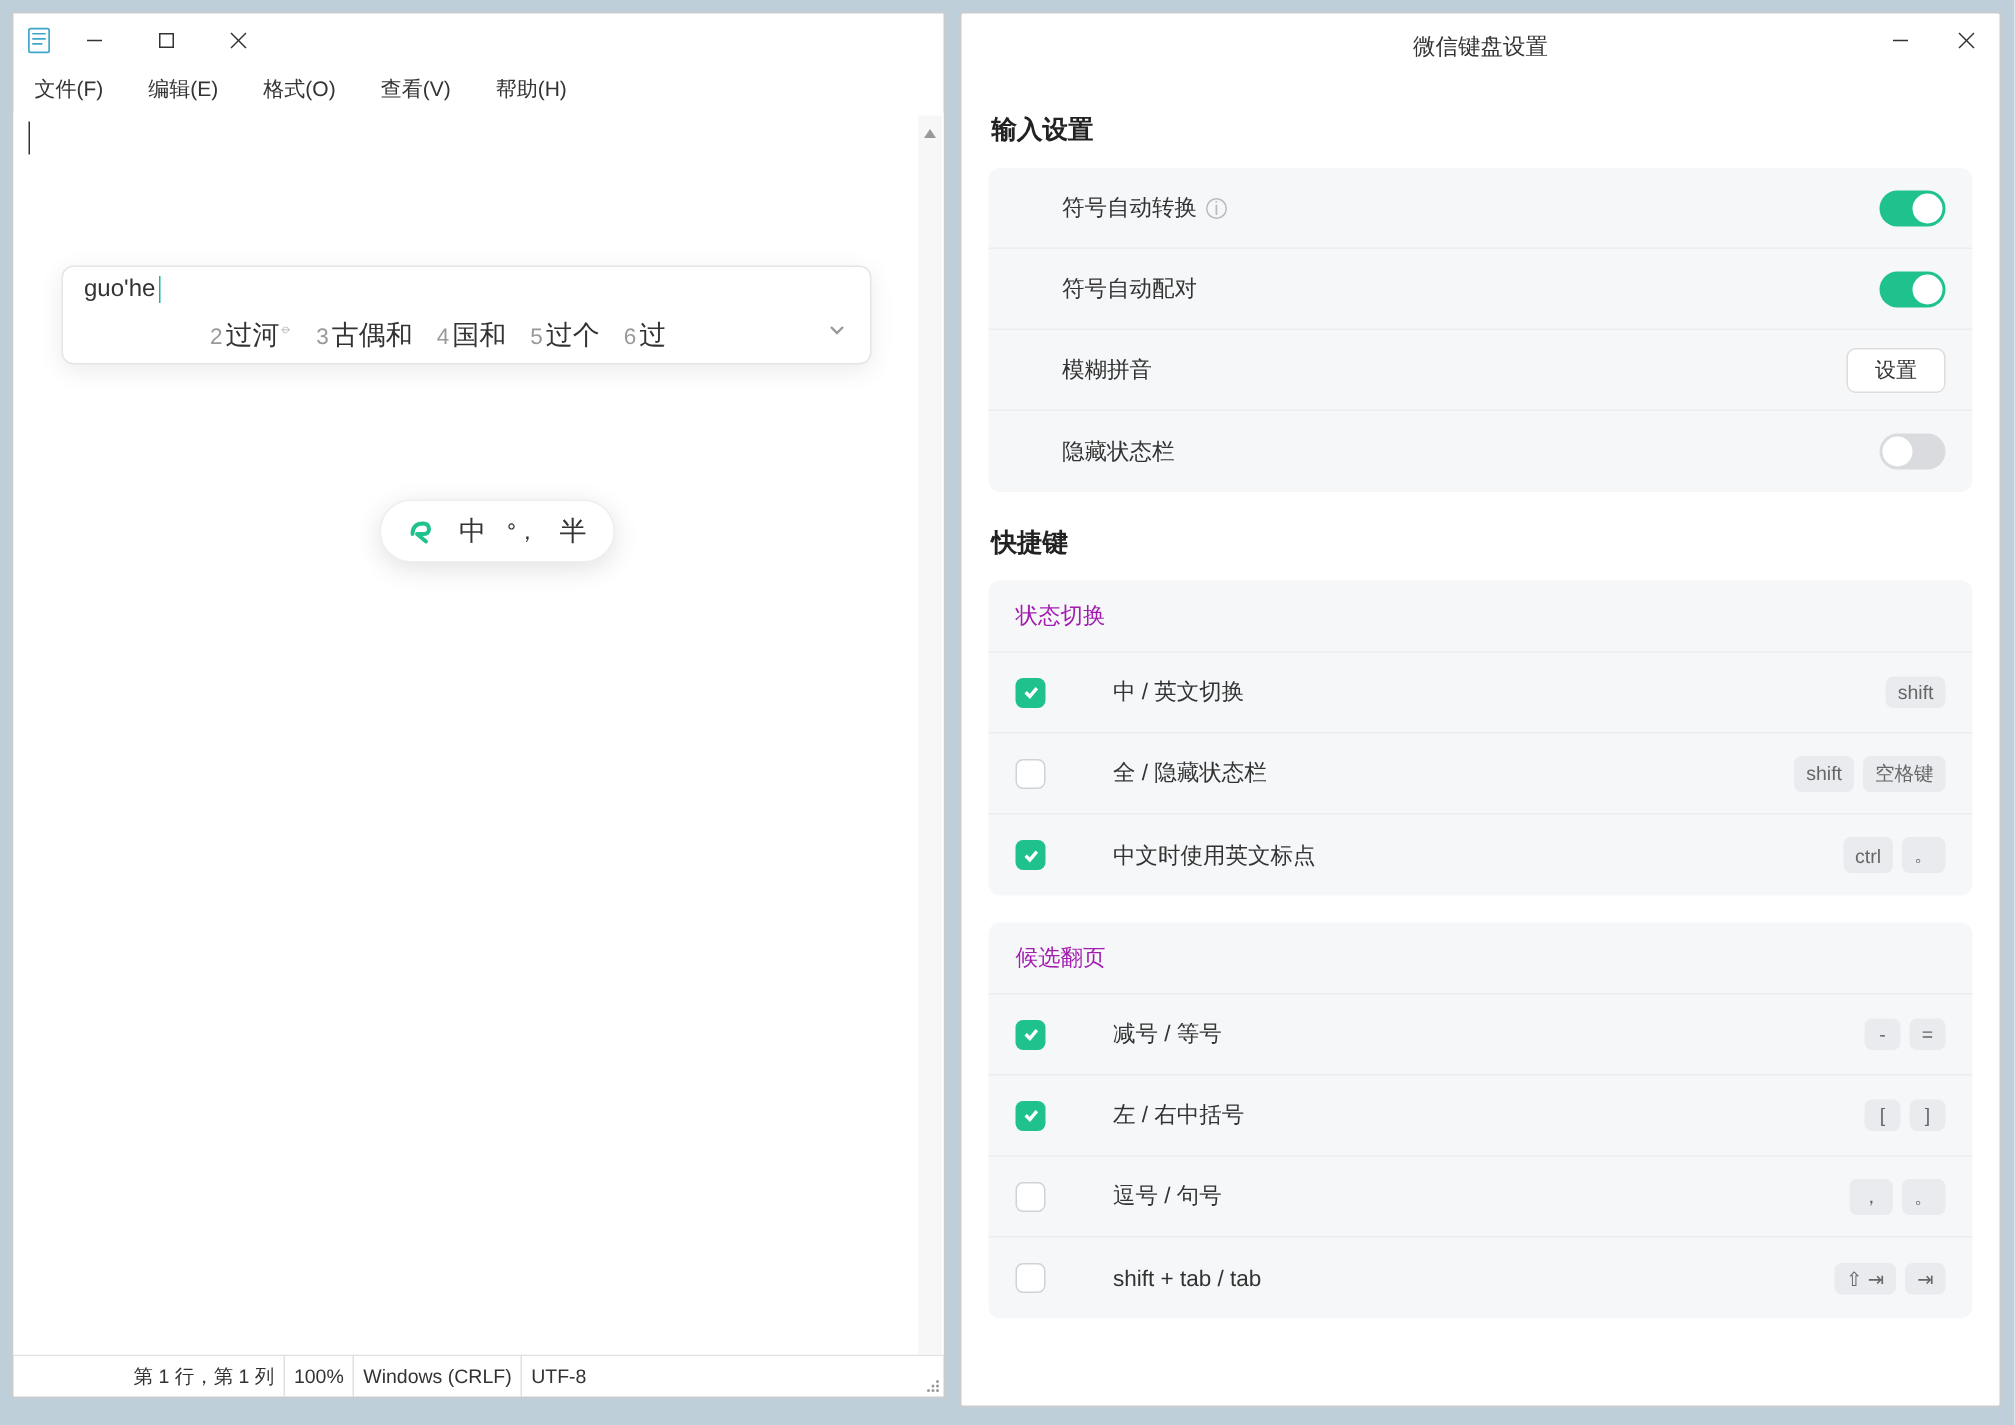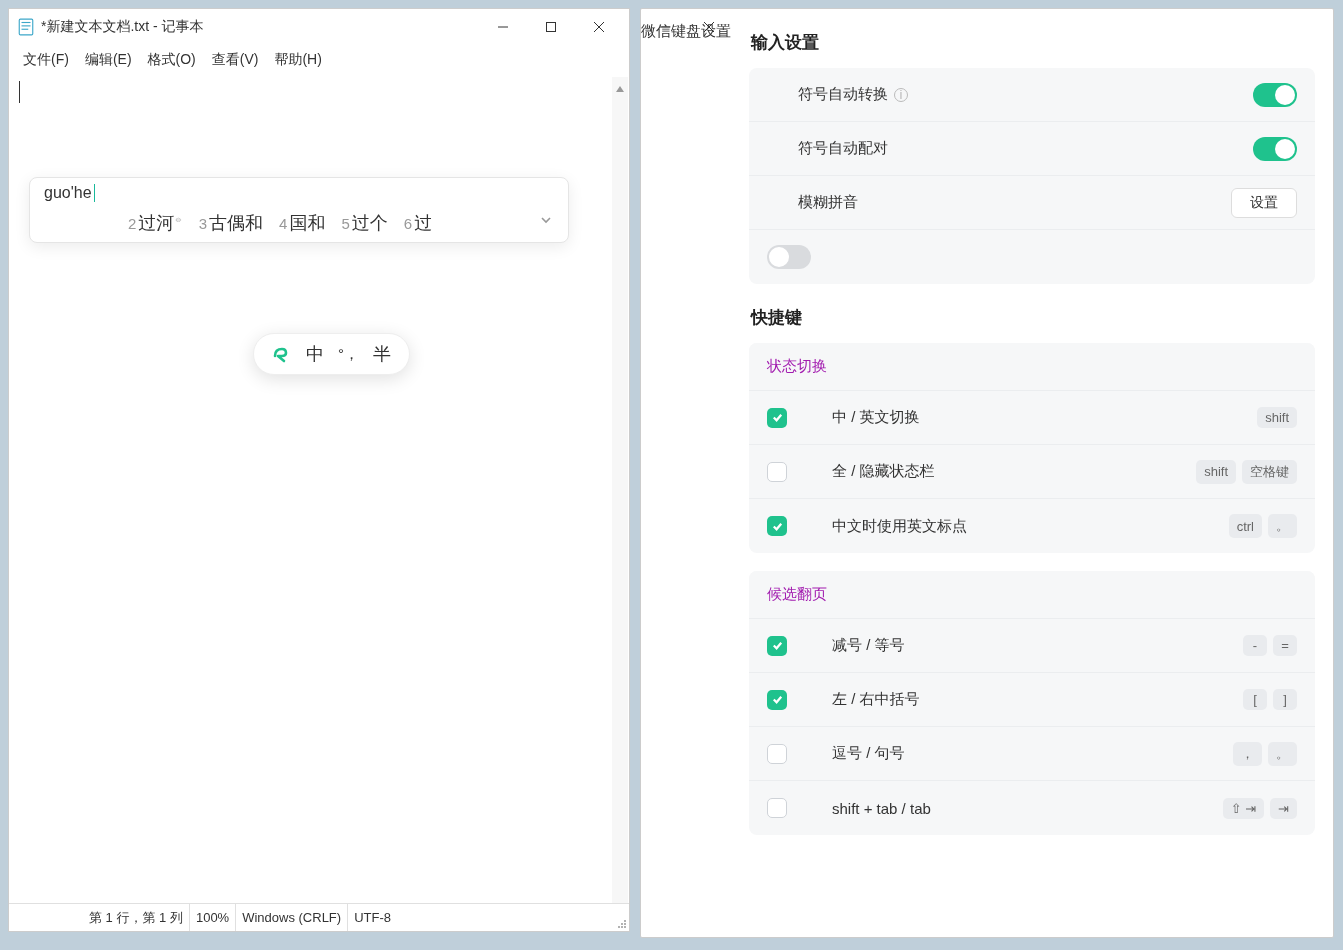--- a/index.html
+++ b/index.html
@@ -7,51 +7,51 @@
 
 
 .notepad-window { position: absolute; left: 8px; top: 8px; width: 622px; height: 924px; background: #fff; border: 1px solid #ccc; display: flex; flex-direction: column; }
 .titlebar { height: 36px; display: flex; align-items: center; padding: 0 8px; font-size: 14px; color: #333; }
 .titlebar-icon { width: 18px; height: 18px; margin-right: 6px; display: inline-flex; align-items: center; justify-content: center; }
 .title-text { flex: 1; }
 .win-controls { display: flex; gap: 4px; }
 .win-btn { width: 44px; height: 30px; display: flex; align-items: center; justify-content: center; cursor: pointer; color: #222; font-size: 14px; }
 .win-btn svg { width: 12px; height: 12px; }
 
-.menubar { height: 30px; display: flex; align-items: center; padding: 0 8px; font-size: 14px; color: #333; gap: 4px; }
+.menubar { height: 30px; display: flex; align-items: center; padding: 0 8px; font-size: 14px; color: #333; gap: 18px; }
 .menu-item { padding: 4px 6px; cursor: pointer; }
 
 .editor-area { flex: 1; position: relative; background: #fff; padding: 6px; }
 .text-cursor { position: absolute; left: 10px; top: 6px; width: 1px; height: 22px; background: #333; }
 
 .statusbar { height: 28px; border-top: 1px solid #e0e0e0; display: flex; align-items: center; font-size: 13px; color: #333; }
 .status-cell { padding: 0 6px; border-left: 1px solid #e0e0e0; height: 100%; display: flex; align-items: center; }
 .status-cell:first-child { border-left: none; padding-left: 80px; }
 
 .scrollbar { position: absolute; right: 1px; top: 68px; bottom: 28px; width: 16px; background: #f7f7f7; }
 .scroll-thumb { position: absolute; top: 0; width: 14px; height: 24px; left: 1px; }
 .scroll-thumb svg { width: 100%; height: 100%; }
 .scroll-grip { position: absolute; right: 1px; bottom: 1px; width: 14px; height: 14px; }
 
 
-.ime-popup { position: absolute; left: 20px; top: 102px; width: 540px; height: 66px; background: #fff; border: 1px solid #e5e5e5; border-radius: 8px; box-shadow: 0 4px 16px rgba(0,0,0,0.08); display: flex; flex-direction: column; padding: 6px 10px 0 10px; }
+.ime-popup { position: absolute; left: 32px; top: 102px; width: 540px; height: 66px; background: #fff; border: 1px solid #e5e5e5; border-radius: 8px; box-shadow: 0 4px 16px rgba(0,0,0,0.08); display: flex; flex-direction: column; padding: 6px 10px 0 10px; }
 .ime-input { font-size: 16px; color: #333; padding-left: 4px; display: flex; align-items: center; }
 .ime-input .caret { display: inline-block; width: 1px; height: 18px; background: #19b89a; margin-left: 2px; vertical-align: middle; }
 .ime-candidates { display: flex; align-items: center; gap: 16px; font-size: 18px; color: #333; margin-top: 4px; padding-left: 88px; }
 .cand .idx { color: #999; font-size: 15px; margin-right: 2px; }
 .cand .sup { font-size: 10px; color: #aaa; vertical-align: super; }
 .ime-expand { margin-left: auto; color: #999; cursor: pointer; padding: 6px 4px; }
 
 
 .ime-toolbar { position: absolute; left: 244px; top: 258px; background: #fff; border: 1px solid #eee; border-radius: 24px; box-shadow: 0 4px 18px rgba(0,0,0,0.12); display: flex; align-items: center; gap: 14px; padding: 8px 18px; font-size: 18px; color: #333; }
 .ime-tool { cursor: pointer; display: flex; align-items: center; }
 .ime-logo { color: #1fbf9c; font-weight: bold; font-size: 20px; }
 
 
-.settings-window { position: absolute; left: 640px; top: 8px; width: 694px; height: 930px; background: #fff; border: 1px solid #ccc; border-radius: 2px; display: flex; }
+.settings-window { position: absolute; left: 640px; top: 8px; width: 694px; height: 930px; background: #fff; border: 1px solid #ccc; border-radius: 2px; display: flex; flex-direction: column; }
 .settings-titlebar { height: 44px; display: flex; align-items: center; justify-content: center; position: relative; font-size: 15px; color: #333; font-weight: 500; }
 .settings-controls { position: absolute; right: 0; top: 0; display: flex; }
 .settings-controls .win-btn { width: 44px; height: 36px; }
 
 .settings-body { flex: 1; overflow-y: auto; padding: 0 18px 20px 18px; }
 .section-header { font-size: 17px; font-weight: 600; color: #222; padding: 22px 2px 14px 2px; }
 .setting-card { background: #f6f7f8; border-radius: 8px; overflow: hidden; }
 .setting-row { display: flex; align-items: center; padding: 0 18px; height: 54px; font-size: 15px; color: #333; border-bottom: 1px solid #ebedef; }
 .setting-row:last-child { border-bottom: none; }
 .setting-label { flex: 1; display: flex; align-items: center; gap: 6px; margin-left: 31px; }
@@ -82,21 +82,20 @@
 <div class="notepad-window">
   <div class="titlebar">
     <span class="titlebar-icon">
       <svg viewBox="0 0 16 16">
           <rect x="2" y="1" width="12" height="14" rx="1" fill="#fff" stroke="#3ca7c9" stroke-width="1"></rect>
           <line x1="4" y1="4" x2="12" y2="4" stroke="#3ca7c9"></line>
           <line x1="4" y1="7" x2="12" y2="7" stroke="#3ca7c9"></line>
           <line x1="4" y1="10" x2="10" y2="10" stroke="#3ca7c9"></line>
         </svg>
     </span>
-    <span class="title-text">*新建文本文档.txt - 记事本</span>
     <div class="win-controls">
       <div class="win-btn">
           <svg viewBox="0 0 12 12">
             <line x1="1" y1="6" x2="11" y2="6" stroke="#333" stroke-width="1"></line>
           </svg>
         </div>
       <div class="win-btn">
           <svg viewBox="0 0 12 12">
             <rect x="1.5" y="1.5" width="9" height="9" fill="none" stroke="#333" stroke-width="1"></rect>
           </svg>
@@ -215,20 +214,23 @@
             <div class="toggle-knob"></div>
           </div>
       </div>
       <div class="setting-row">
         <div class="setting-label">
             <span>模糊拼音</span>
           </div>
         <button class="btn-small">设置</button>
       </div>
       <div class="setting-row">
+        <div class="setting-label">
+            <span>隐藏状态栏</span>
+          </div>
         <div class="toggle off">
             <div class="toggle-knob"></div>
           </div>
       </div>
     </div>
 
     <div class="section-header">快捷键</div>
 
     <div class="setting-card">
       <div class="sub-header">状态切换</div>

